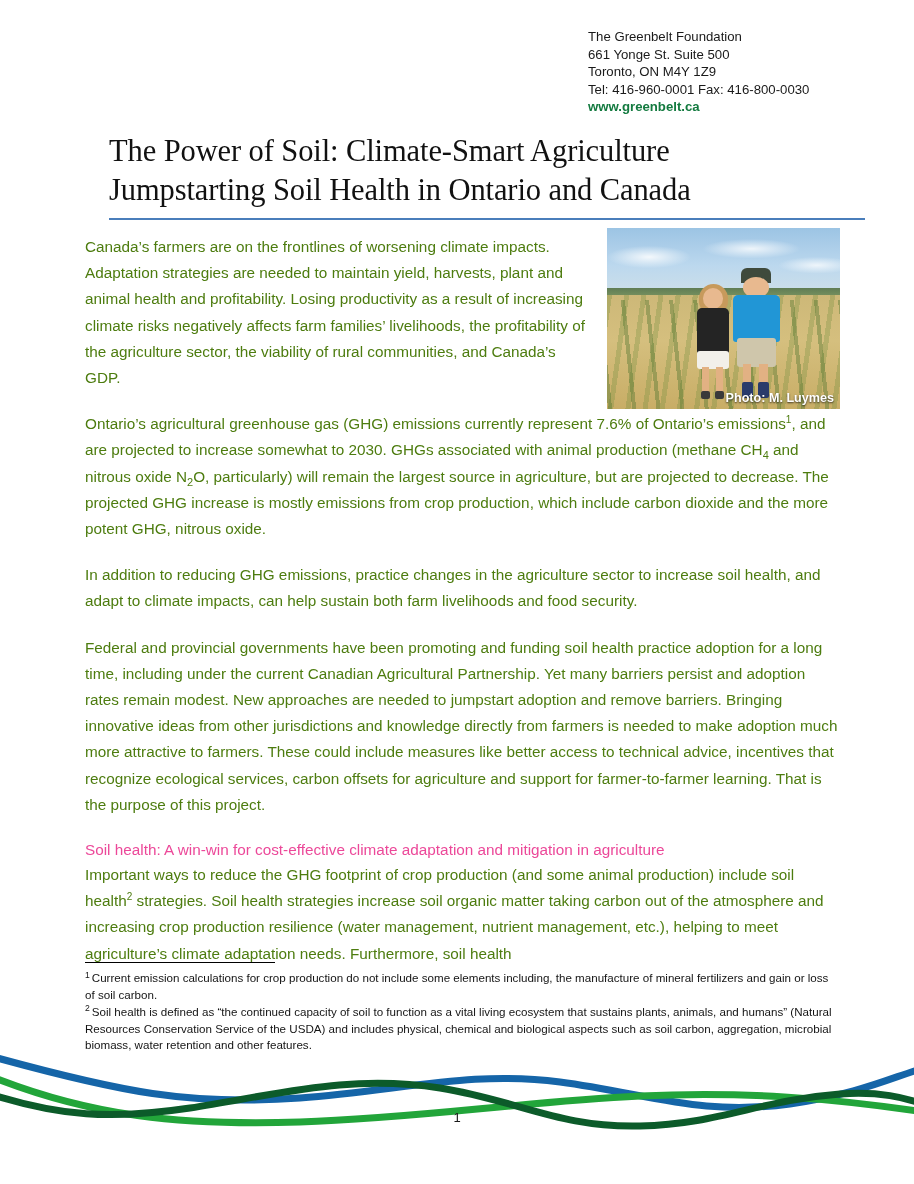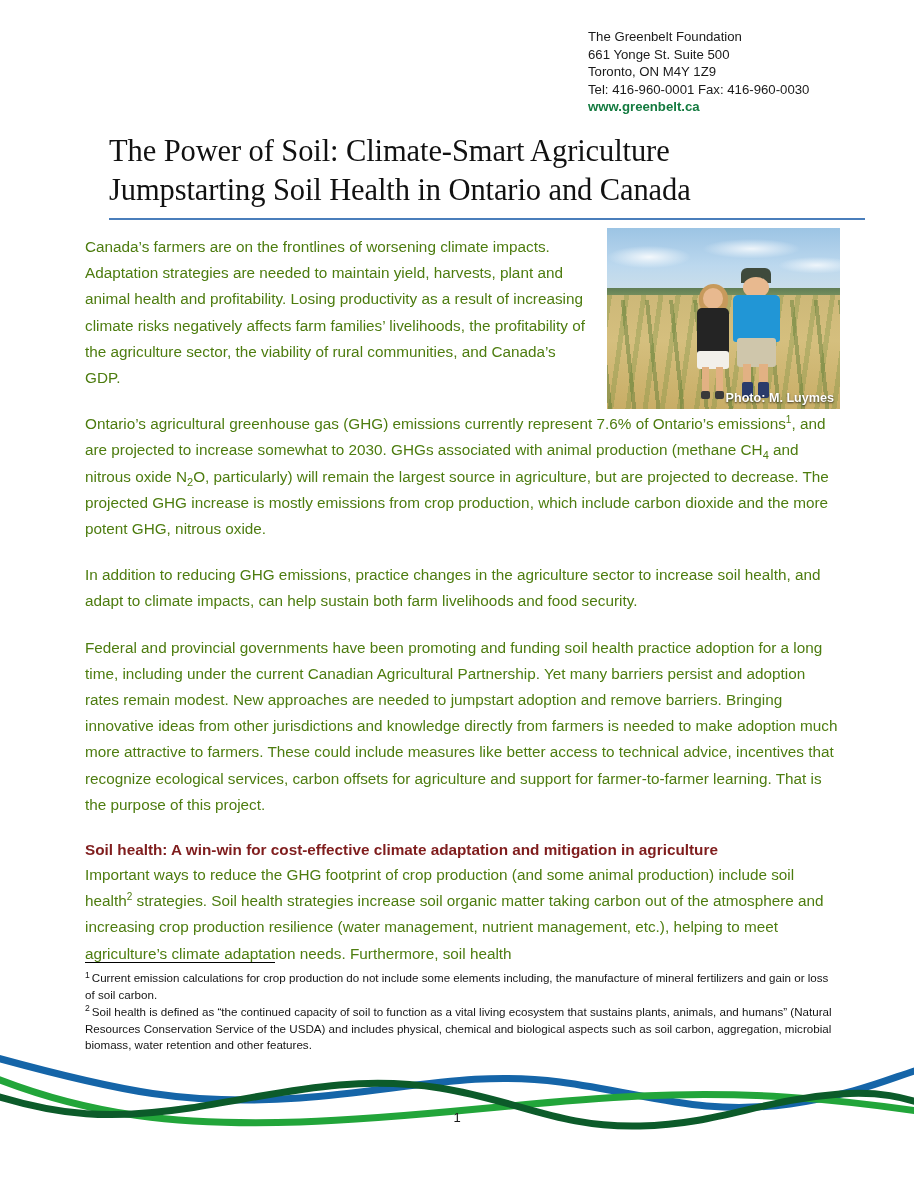--- a/index.html
+++ b/index.html
@@ -83,22 +83,22 @@
     line-height: 26.2px;
     color: #4d7c0f;
     text-align: left;
   }
   p.narrow { width: 505px; }
   p.tight { margin-bottom: 0; }
   .heading {
     margin: 0;
     font-size: 15.3px;
     line-height: 24px;
-    font-weight: bold;
-    color: #7f1d1d;
+    font-weight: normal;
+    color: #ec4899;
   }
   sup.fn { font-size: 10px; vertical-align: super; line-height: 0; }
   sub.cm { font-size: 11px; vertical-align: sub; line-height: 0; }
 
   
   .photo {
     position: absolute;
     top: 228px; left: 607px;
     width: 233px; height: 181px;
     overflow: hidden;
@@ -176,21 +176,21 @@
 </head>
 <body>
 
 <div class="header">
 
 
   <div class="contact">
     <div class="line">The Greenbelt Foundation</div>
     <div class="line">661 Yonge St. Suite 500</div>
     <div class="line">Toronto, ON M4Y 1Z9</div>
-    <div class="line">Tel: 416-960-0001  Fax: 416-960-0030</div>
+    <div class="line">Tel: 416-960-0001  Fax: 416-800-0030</div>
     <div class="line web">www.greenbelt.ca</div>
   </div>
 
 </div>
 
 <div class="title-wrap">
   <div class="doc-title">
     <div>The Power of Soil: Climate-Smart Agriculture</div>
     <div>Jumpstarting Soil Health in Ontario and Canada</div>
   </div>

